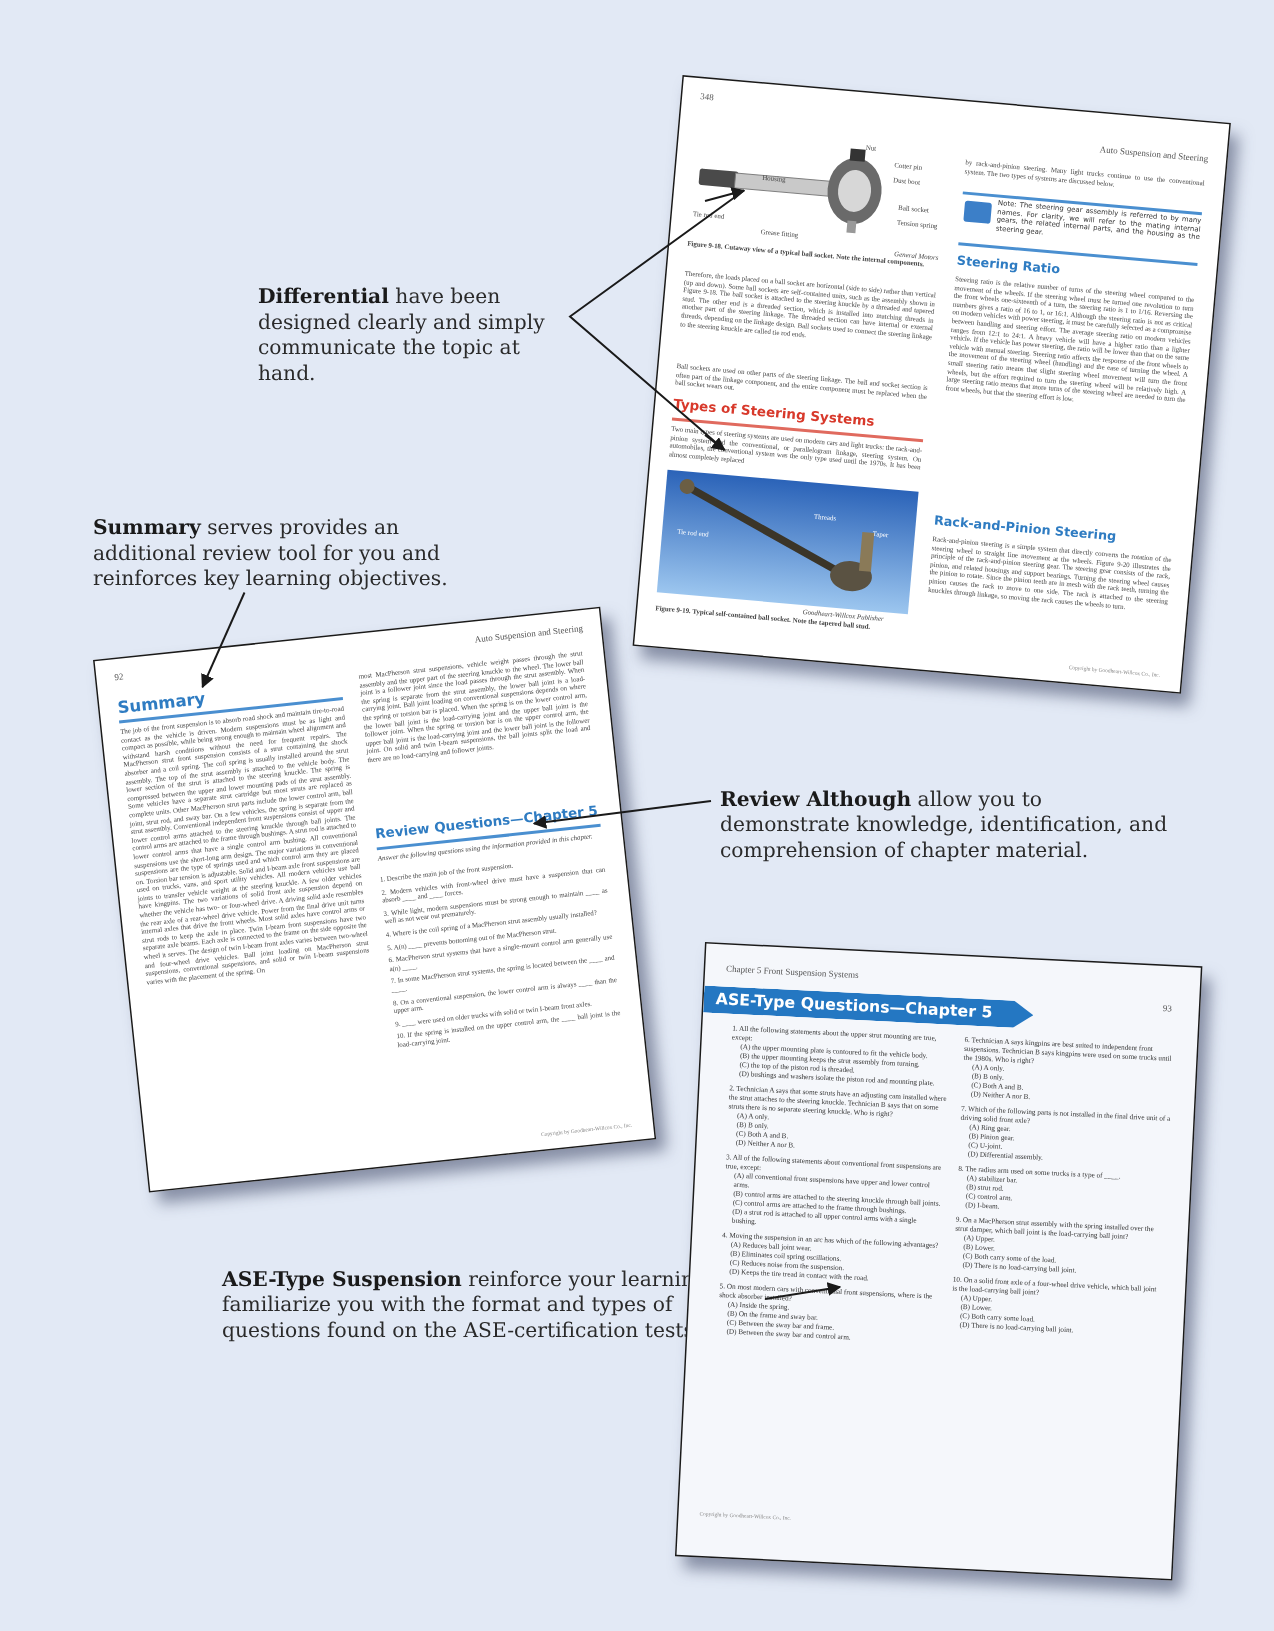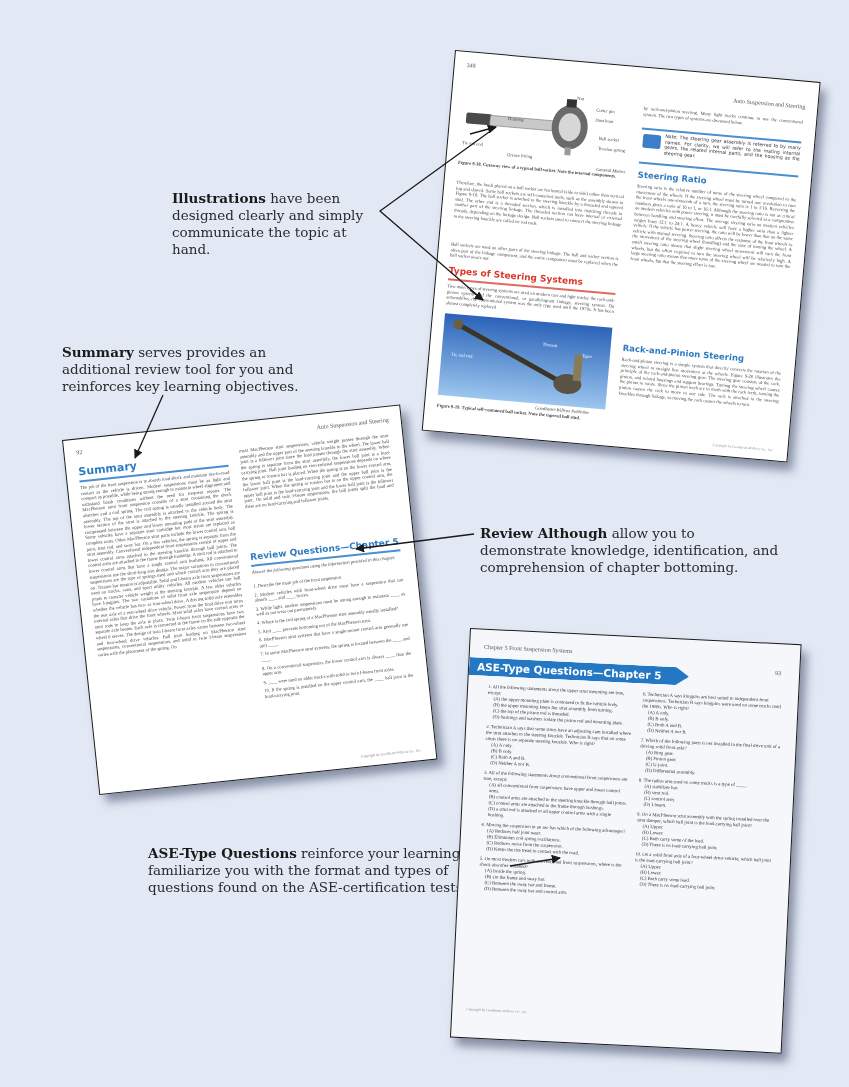--- a/index.html
+++ b/index.html
@@ -16,33 +16,33 @@
   .rule-red{position:absolute;height:1.5px;background:#e06a5e;}
   .copyright{position:absolute;font-size:3.6px;color:#888;}
   svg.arrows{position:absolute;left:0;top:0;}
   .banner{position:absolute;background:#2477c2;color:#fff;font-family:"DejaVu Sans",sans-serif;font-weight:bold;font-size:10.5px;line-height:18px;padding-left:8px;}
   .q{position:absolute;font-size:4.8px;line-height:6px;color:#333;}
 </style>
 </head>
 <body>
 
 <div class="callout" style="left:172px;top:190px;width:200px;">
-  <b>Illustrations</b><span> have been designed clearly and simply communicate the topic at hand.</span>
+  <b>Differential</b><span> have been designed clearly and simply communicate the topic at hand.</span>
 </div>
 
 <div class="callout" style="left:62px;top:344px;width:270px;">
   <b>Summary</b><span> serves provides an additional review tool for you and reinforces key learning objectives.</span>
 </div>
 
 <div class="callout" style="left:480px;top:525px;width:300px;">
-  <b>Review Although</b><span> allow you to demonstrate knowledge, identification, and comprehension of chapter bottoming.</span>
+  <b>Review Although</b><span> allow you to demonstrate knowledge, identification, and comprehension of chapter material.</span>
 </div>
 
 <div class="callout" style="left:148px;top:845px;width:360px;">
-  <b>ASE-Type Questions</b><span> reinforce your learning and familiarize you with the format and types of questions found on the ASE-certification tests.</span>
+  <b>ASE-Type Suspension</b><span> reinforce your learning and familiarize you with the format and types of questions found on the ASE-certification tests.</span>
 </div>
 
 <div class="page" style="left:455px;top:50px;width:365px;height:380px;transform:rotate(5deg);transform-origin:0 0;">
   <div class="pnum" style="left:12px;top:10px;">348</div>
   <div class="runhead" style="right:12px;top:22px;">Auto Suspension and Steering</div>
 
   <div style="position:absolute;left:12px;top:36px;width:170px;height:62px;">
     <svg width="170" height="62" viewBox="0 0 170 62">
       <rect x="4" y="24" width="26" height="11" rx="2" fill="#4a4a4a"></rect>
       <rect x="28" y="25" width="64" height="10" fill="#c9c9c9" stroke="#777" stroke-width=".6"></rect>

